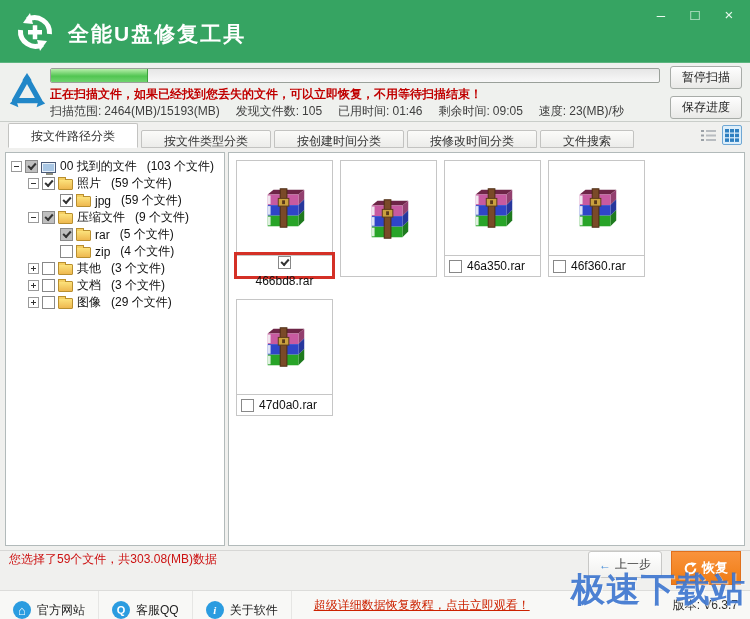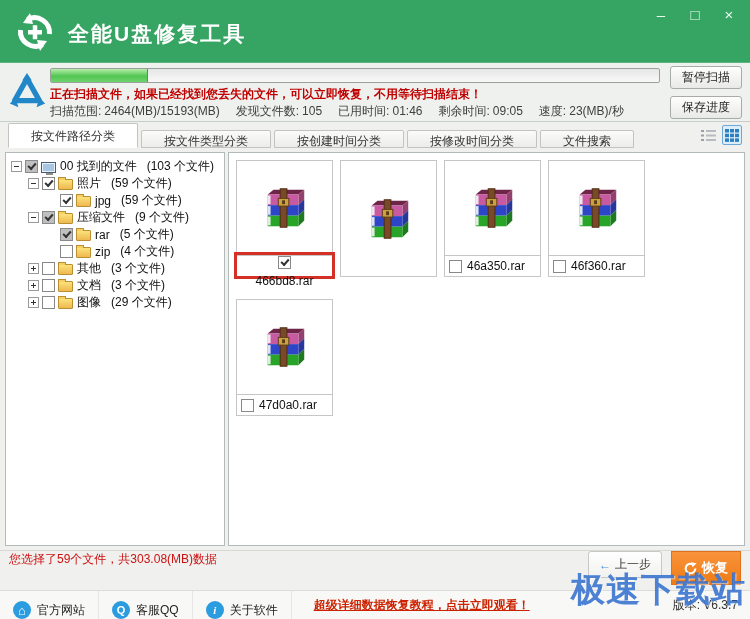--- a/index.html
+++ b/index.html
@@ -73,21 +73,21 @@
   .recover-btn { margin-left:9px; width:70px; height:34px; border:1px solid #e0701c; border-radius:0; background:linear-gradient(#f9933c,#ef7c14); color:#fff; font-size:13px; font-weight:bold; display:flex; align-items:center; justify-content:center; gap:5px; cursor:pointer; }
 
   
   .footer { height:29px; flex:none; background:#f8f8f6; border-top:1px solid #dcdcda; display:flex; align-items:center; padding:0 10px; }
   .flink { display:flex; align-items:flex-end; gap:6px; padding:0 13px; height:100%; border-right:1px solid #e6e6e4; color:#222; cursor:pointer; }
   .flink:first-child { padding-left:3px; }
   .fico { width:18px; height:18px; border-radius:50%; background:#2b9ce0; color:#fff; display:flex; align-items:center; justify-content:center; flex:none; }
   .fico-home::before { content:"⌂"; font-size:13px; line-height:1; }
   .fico-qq::before { content:"Q"; font-size:11px; font-weight:bold; }
   .fico-about::before { content:"i"; font-size:11px; font-weight:bold; font-family:"Liberation Serif",serif; font-style:italic; }
-  .tutorial { margin-left:22px; color:#cc2200; font-weight:bold; text-decoration:underline; cursor:pointer; white-space:nowrap; }
+  .tutorial { margin-left:22px; color:#cc2200; font-weight:normal; text-decoration:underline; cursor:pointer; white-space:nowrap; }
   .version { margin-left:auto; color:#333; padding-right:2px; }
 
   .watermark { position:absolute; right:4px; top:567px; font-size:34px; font-weight:bold; color:rgba(52,112,205,0.88); text-shadow:1px 1px 0 rgba(255,255,255,0.55); letter-spacing:1px; z-index:9; pointer-events:none; white-space:nowrap; }
 </style>
 </head>
 <body>
 
 <div class="app">
 
   <header class="titlebar">

